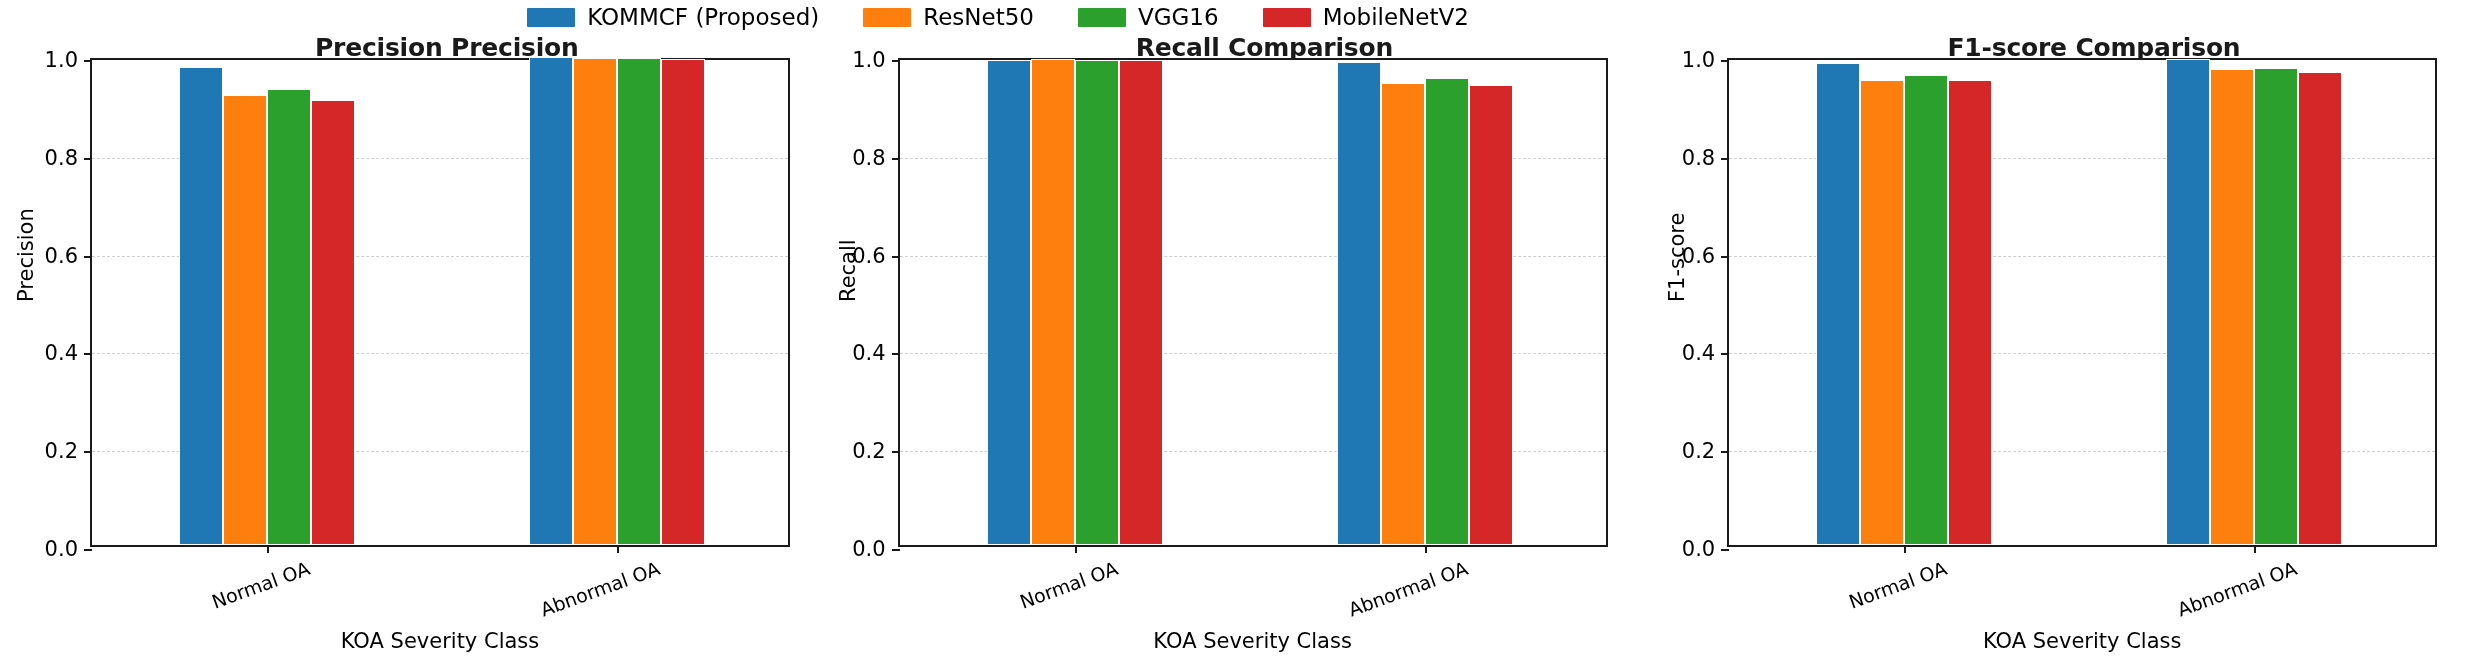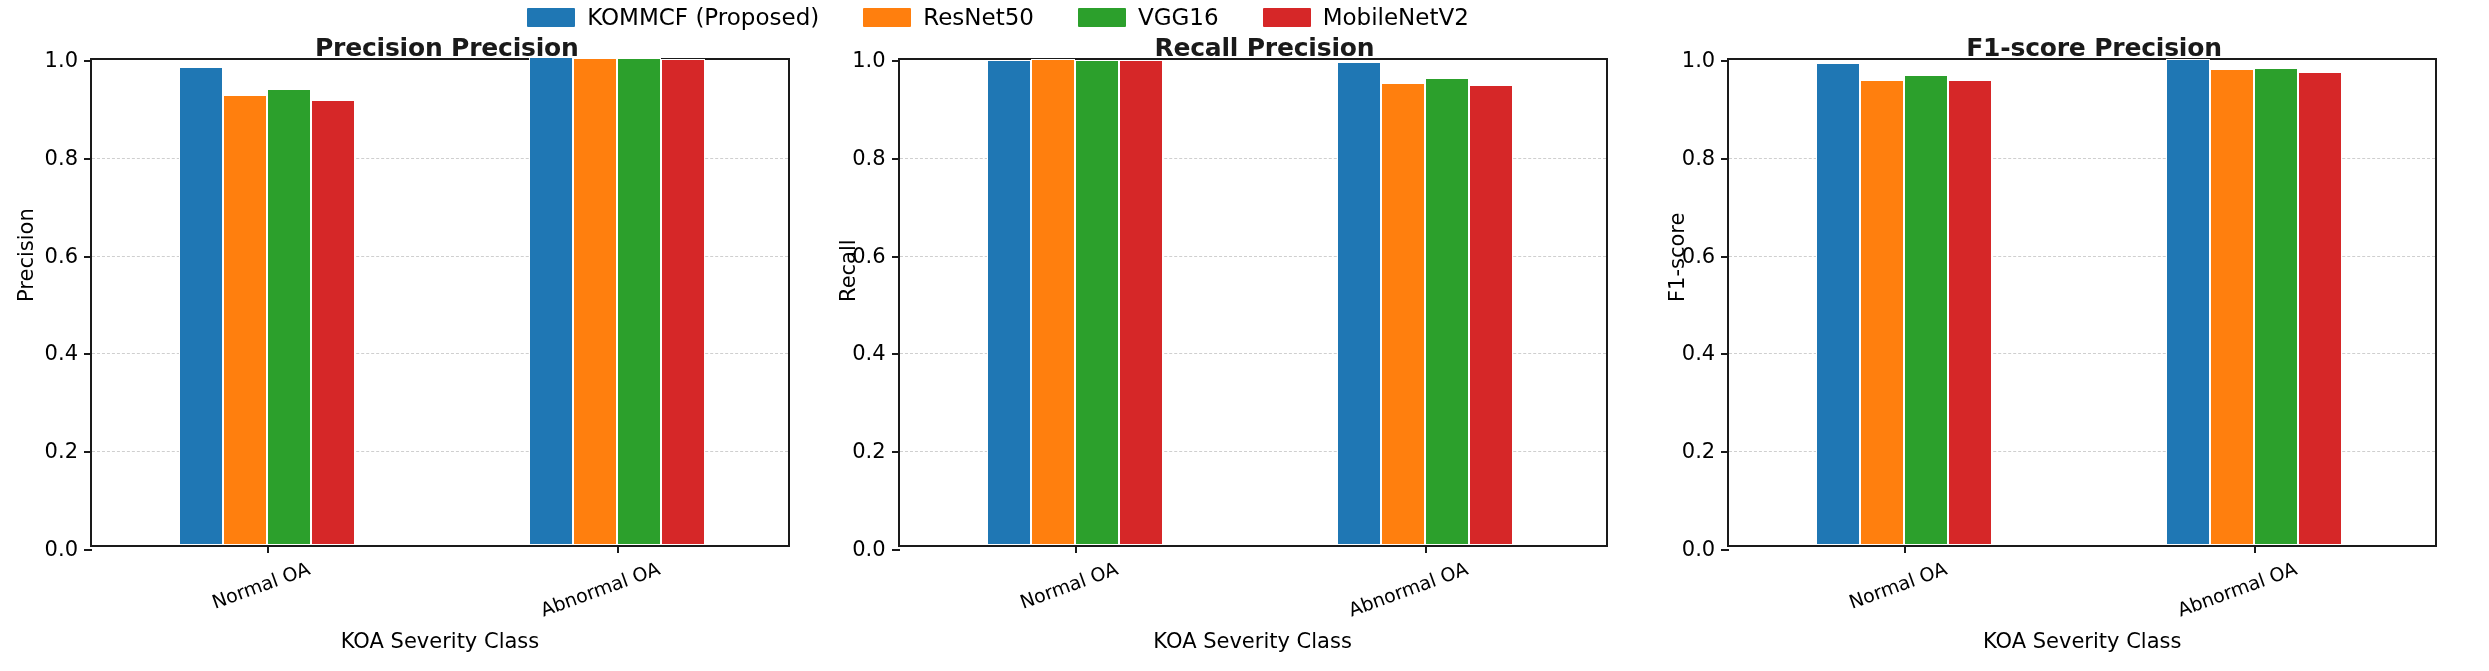--- a/index.html
+++ b/index.html
@@ -172,21 +172,21 @@
           <div class="bar" style="left: 481px; width: 44px; height: 486.555px; background: rgb(255, 127, 14);"></div>
           <div class="bar" style="left: 525px; width: 44px; height: 487.044px; background: rgb(44, 160, 44);"></div>
           <div class="bar" style="left: 569px; width: 44px; height: 485.577px; background: rgb(214, 39, 40);"></div>
           <div class="xtick-mark" style="left: 525px;"></div>
           <div class="xtick-label" style="left: 563px;">Abnormal OA</div>
         </div>
         <div class="ylabel">Precision</div>
         <div class="xlabel">KOA Severity Class</div>
       </div>
       <div class="panel p2">
-        <div class="panel-title">Recall Precision</div>
+        <div class="panel-title">Recall Comparison</div>
         <div class="axes">
           <div class="ytick-mark" style="top: 489px;"></div>
           <div class="ytick-label" style="top: 489px;">0.0</div>
           <div class="gridline" style="top: 391.2px;"></div>
           <div class="ytick-mark" style="top: 391.2px;"></div>
           <div class="ytick-label" style="top: 391.2px;">0.2</div>
           <div class="gridline" style="top: 293.4px;"></div>
           <div class="ytick-mark" style="top: 293.4px;"></div>
           <div class="ytick-label" style="top: 293.4px;">0.4</div>
           <div class="gridline" style="top: 195.6px;"></div>
@@ -207,21 +207,21 @@
           <div class="bar" style="left: 481px; width: 44px; height: 461.616px; background: rgb(255, 127, 14);"></div>
           <div class="bar" style="left: 525px; width: 44px; height: 467.484px; background: rgb(44, 160, 44);"></div>
           <div class="bar" style="left: 569px; width: 44px; height: 459.66px; background: rgb(214, 39, 40);"></div>
           <div class="xtick-mark" style="left: 525px;"></div>
           <div class="xtick-label" style="left: 563px;">Abnormal OA</div>
         </div>
         <div class="ylabel">Recall</div>
         <div class="xlabel">KOA Severity Class</div>
       </div>
       <div class="panel p3">
-        <div class="panel-title">F1-score Precision</div>
+        <div class="panel-title">F1-score Comparison</div>
         <div class="axes">
           <div class="ytick-mark" style="top: 489px;"></div>
           <div class="ytick-label" style="top: 489px;">0.0</div>
           <div class="gridline" style="top: 391.2px;"></div>
           <div class="ytick-mark" style="top: 391.2px;"></div>
           <div class="ytick-label" style="top: 391.2px;">0.2</div>
           <div class="gridline" style="top: 293.4px;"></div>
           <div class="ytick-mark" style="top: 293.4px;"></div>
           <div class="ytick-label" style="top: 293.4px;">0.4</div>
           <div class="gridline" style="top: 195.6px;"></div>

